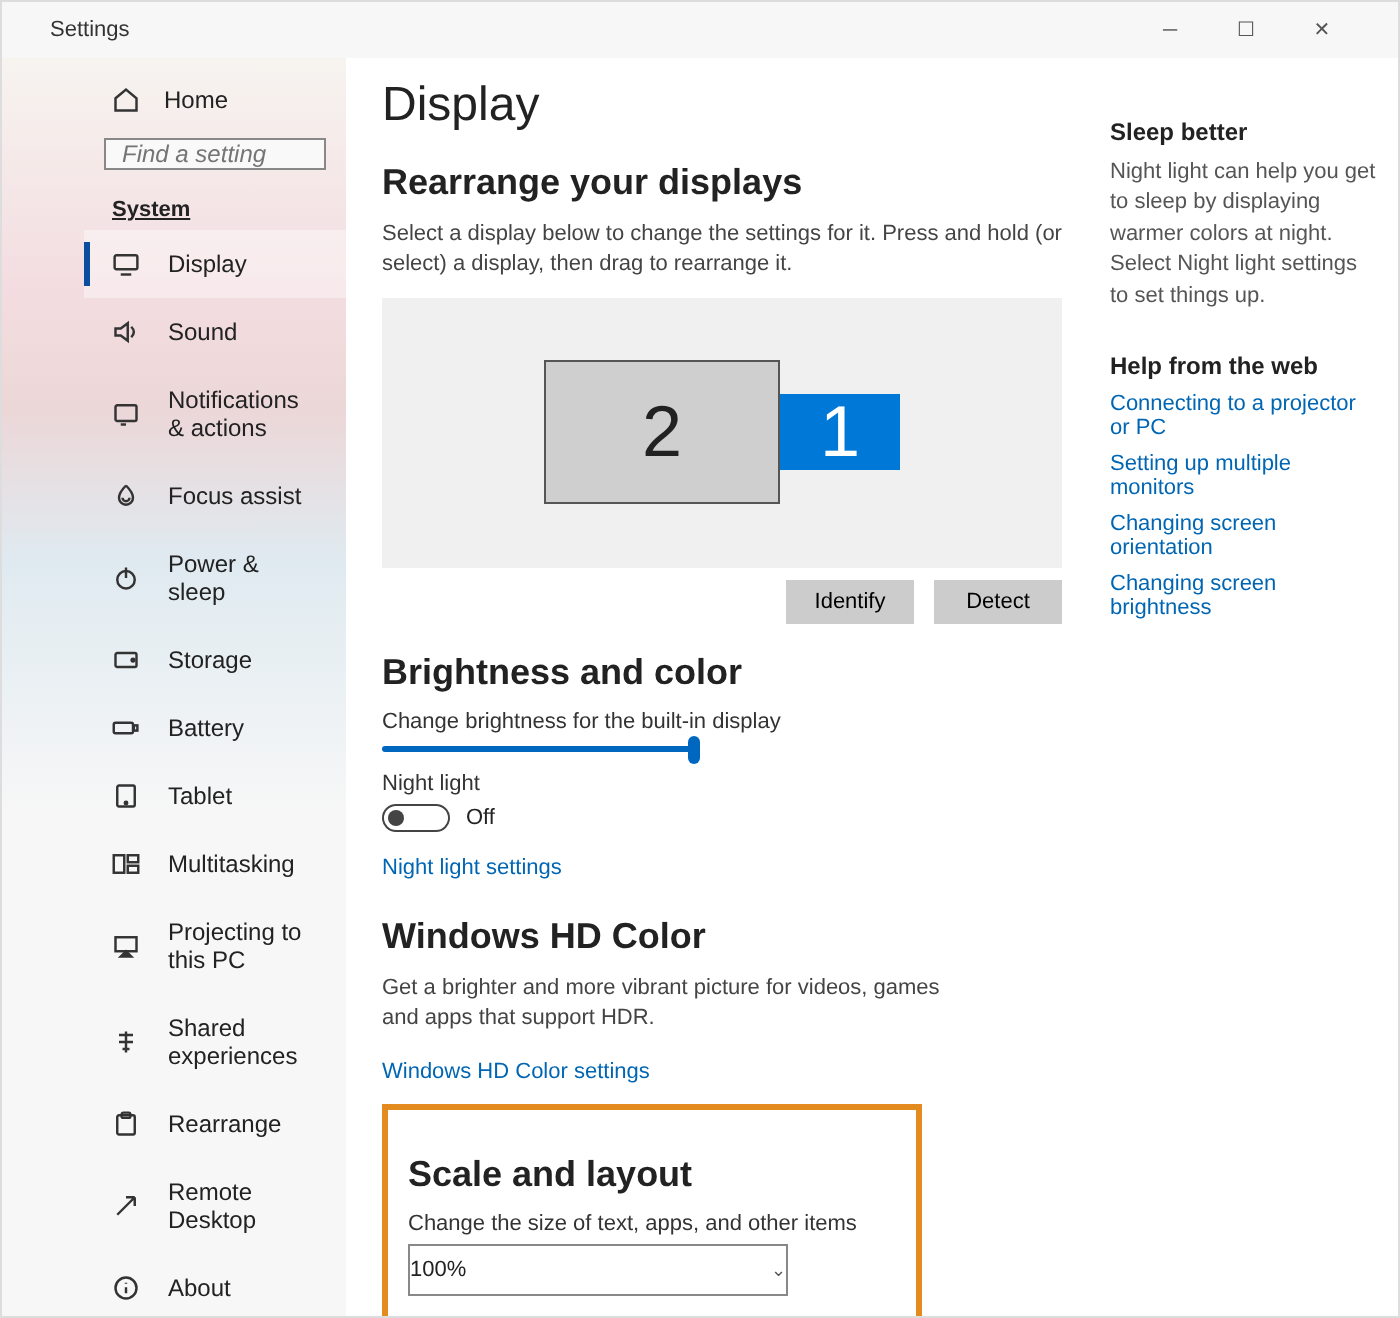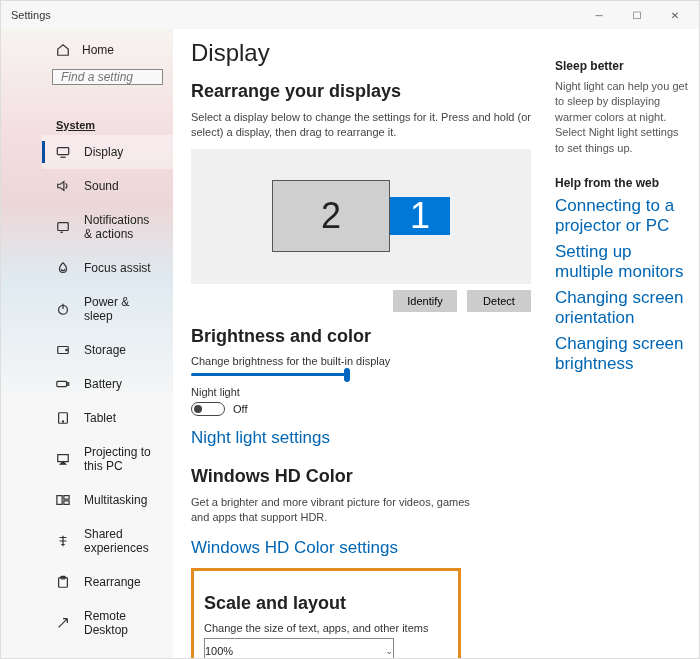--- a/index.html
+++ b/index.html
@@ -1,25 +1,25 @@
 <!DOCTYPE html>
 <html><head>
 <meta charset="utf-8">
 <style>
 * { box-sizing: border-box; margin: 0; padding: 0; font-family: "Segoe UI", Tahoma, sans-serif; }
 body { width: 700px; height: 659px; background: #f7f7f7; overflow: hidden; font-size: 12px; color: #222; }
 .window { width: 700px; height: 659px; background: #f7f7f7; display: flex; flex-direction: column; border: 1px solid #ddd; }
-.titlebar { height: 28px; display: flex; align-items: center; justify-content: space-between; padding: 0 6px; background: #f7f7f7; }
+.titlebar { height: 28px; display: flex; align-items: center; justify-content: space-between; padding: 0 20px; background: #f7f7f7; }
 .titlebar-left { font-size: 11px; color: #333; padding-left: 4px; }
 .titlebar-right { display: flex; gap: 2px; }
 .win-btn { width: 36px; height: 22px; display: flex; align-items: center; justify-content: center; font-size: 10px; color: #555; cursor: default; }
 .body { flex: 1; display: flex; overflow: hidden; }
 .sidebar { width: 172px; background: linear-gradient(180deg, #f7f4f0 0%, #f3dde0 18%, #ecd7d8 28%, #dfeaf0 40%, #f7f7f7 60%, #f7f7f7 100%); display: flex; flex-direction: column; padding-top: 6px; padding-left: 41px; }
 .home-row { display: flex; align-items: center; gap: 12px; padding: 8px 14px; font-size: 12px; }
-.search-box { margin: 4px 10px 28px 10px; height: 28px; border: 1px solid #888; background: #f9f9f9; display: flex; align-items: center; padding: 0 8px; justify-content: space-between; }
+.search-box { margin: 4px 10px 8px 10px; height: 28px; border: 1px solid #888; background: #f9f9f9; display: flex; align-items: center; padding: 0 8px; justify-content: space-between; }
 .search-box input { border: none; background: transparent; outline: none; font-size: 12px; font-style: italic; color: #888; width: 120px; }
 .section-head { font-size: 11px; font-weight: 600; color: #222; padding: 6px 14px 4px; text-decoration: underline; }
 .nav { display: flex; flex-direction: column; }
 .nav-item { display: flex; align-items: center; gap: 14px; padding: 10px 14px; font-size: 12px; cursor: default; position: relative; }
 .nav-item.active::before { content: ""; position: absolute; left: 0; top: 6px; bottom: 6px; width: 3px; background: #0a4ea0; }
 .nav-item.active { background: rgba(255,255,255,0.4); }
 .icon { width: 14px; height: 14px; display: inline-flex; align-items: center; justify-content: center; color: #333; }
 .icon svg { width: 14px; height: 14px; stroke: currentColor; stroke-width: 1.4; fill: none; }
 .content { flex: 1; overflow-y: auto; padding: 6px 18px 18px 18px; background: #fff; }
 .content h1 { font-size: 24px; font-weight: 400; margin: 4px 0 14px; }
@@ -30,21 +30,21 @@
 .monitor.m2 { width: 118px; height: 72px; background: #cfcfcf; color: #222; }
 .monitor.m1 { width: 60px; height: 38px; background: #0078d7; color: #fff; border: 2px solid #0078d7; }
 .btn-row { width: 340px; display: flex; justify-content: flex-end; gap: 10px; margin-bottom: 14px; }
 .btn { width: 64px; height: 22px; font-size: 11px; background: #ccc; border: none; display: flex; align-items: center; justify-content: center; }
 .slider-wrap { width: 155px; margin: 6px 0 10px; }
 .slider-track { height: 3px; background: #0067c0; position: relative; border-radius: 2px; }
 .slider-thumb { position: absolute; right: -4px; top: -5px; width: 6px; height: 14px; background: #0067c0; border-radius: 3px; }
 .toggle-row { display: flex; align-items: center; gap: 8px; font-size: 11px; margin: 4px 0 8px; }
 .toggle { width: 34px; height: 14px; border: 1px solid #444; border-radius: 8px; position: relative; }
 .toggle-knob { width: 8px; height: 8px; background: #444; border-radius: 50%; position: absolute; left: 2px; top: 2px; }
-.link { color: #0066b4; font-size: 17px; cursor: default; margin: 4px 0; display: inline-block; }
+.link { color: #0066b4; font-size: 11px; cursor: default; margin: 4px 0; display: inline-block; }
 .dropdown { height: 26px; border: 1px solid #888; display: flex; align-items: center; justify-content: space-between; padding: 0 0; font-size: 11px; background: #fff; margin-bottom: 6px; }
 .dropdown .chev { font-size: 9px; color: #555; }
 .highlight-box { border: 3px solid #e38b1f; padding: 10px 10px 10px 10px; width: 270px; margin-top: 6px; margin-bottom:6px; }
 .label { font-size: 11px; color: #333; margin: 6px 0 4px; }
 .info-pane { width: 152px; padding: 30px 10px 0 8px; background: #fff; font-size: 11px; }
 .info-pane h3 { font-size: 12px; font-weight: 600; margin-bottom: 6px; }
 .info-pane p { color: #555; margin-bottom: 20px; line-height: 1.4; }
 .info-pane .link { display: block; margin: 6px 0; }
 .dd-190 { width: 190px; }
 </style>
@@ -149,35 +149,35 @@
               <svg viewBox="0 0 16 16">
                 <rect x="3" y="2" width="10" height="12" rx="1"></rect>
                 <circle cx="8" cy="12" r="0.7" fill="currentColor"></circle>
               </svg>
             </span>
             <span>Tablet</span>
           </div>
         <div class="nav-item">
             <span class="icon">
               <svg viewBox="0 0 16 16">
-                <rect x="2" y="3" width="12" height="8"></rect>
-                <path d="M8 11 L5 14 H11 Z" fill="currentColor"></path>
-              </svg>
-            </span>
-            <span>Projecting to this PC</span>
-          </div>
-        <div class="nav-item">
-            <span class="icon">
-              <svg viewBox="0 0 16 16">
                 <rect x="1" y="3" width="6" height="10"></rect>
                 <rect x="9" y="3" width="6" height="4"></rect>
                 <rect x="9" y="9" width="6" height="4"></rect>
               </svg>
             </span>
             <span>Multitasking</span>
+          </div>
+        <div class="nav-item">
+            <span class="icon">
+              <svg viewBox="0 0 16 16">
+                <rect x="2" y="3" width="12" height="8"></rect>
+                <path d="M8 11 L5 14 H11 Z" fill="currentColor"></path>
+              </svg>
+            </span>
+            <span>Projecting to this PC</span>
           </div>
         <div class="nav-item">
             <span class="icon">
               <svg viewBox="0 0 16 16">
                 <path d="M4 4 L12 4 M4 8 L12 8 M6 12 L10 12 M8 2 V14"></path>
               </svg>
             </span>
             <span>Shared experiences</span>
           </div>
         <div class="nav-item">

